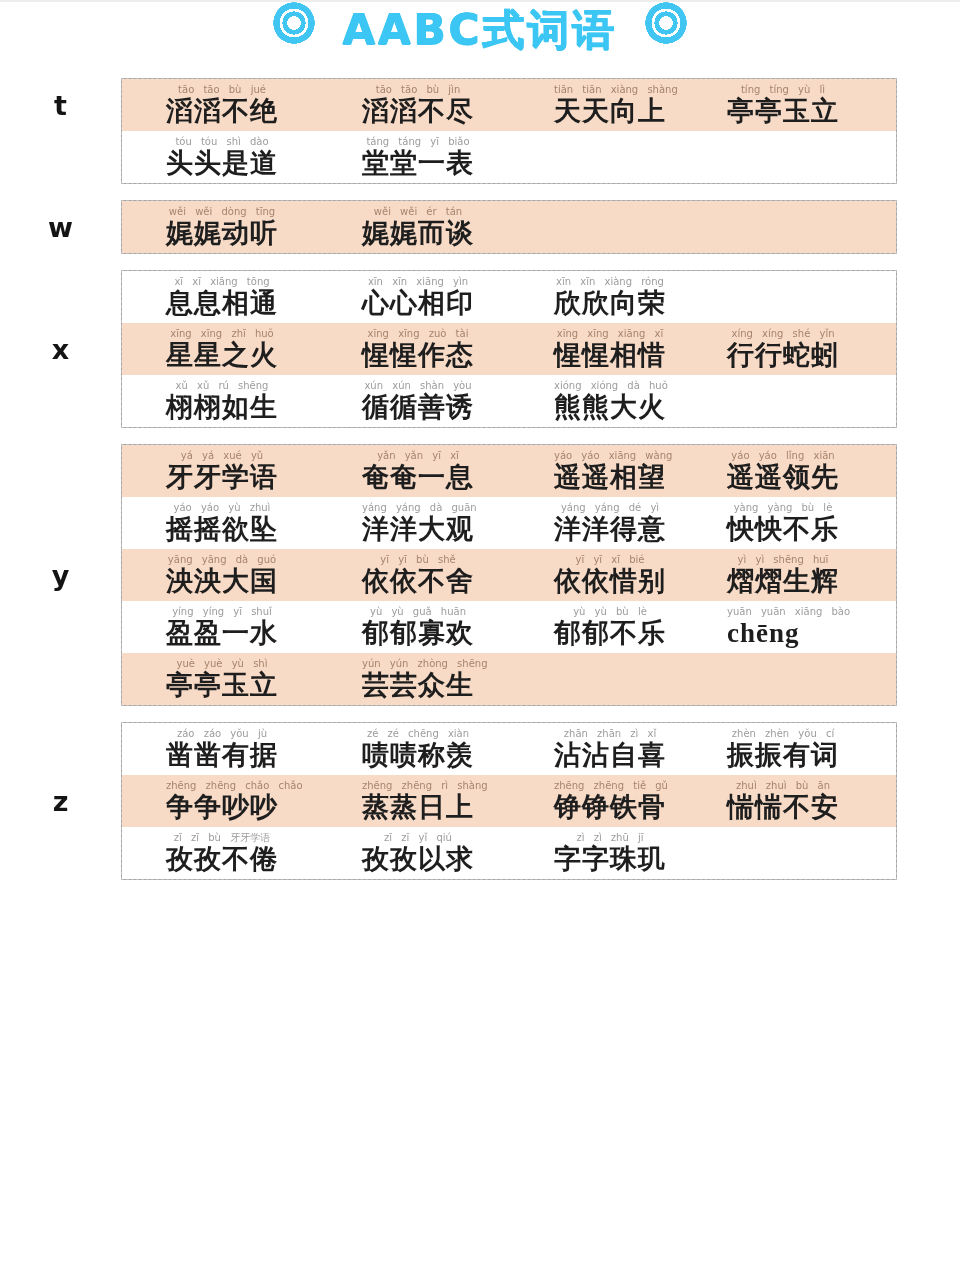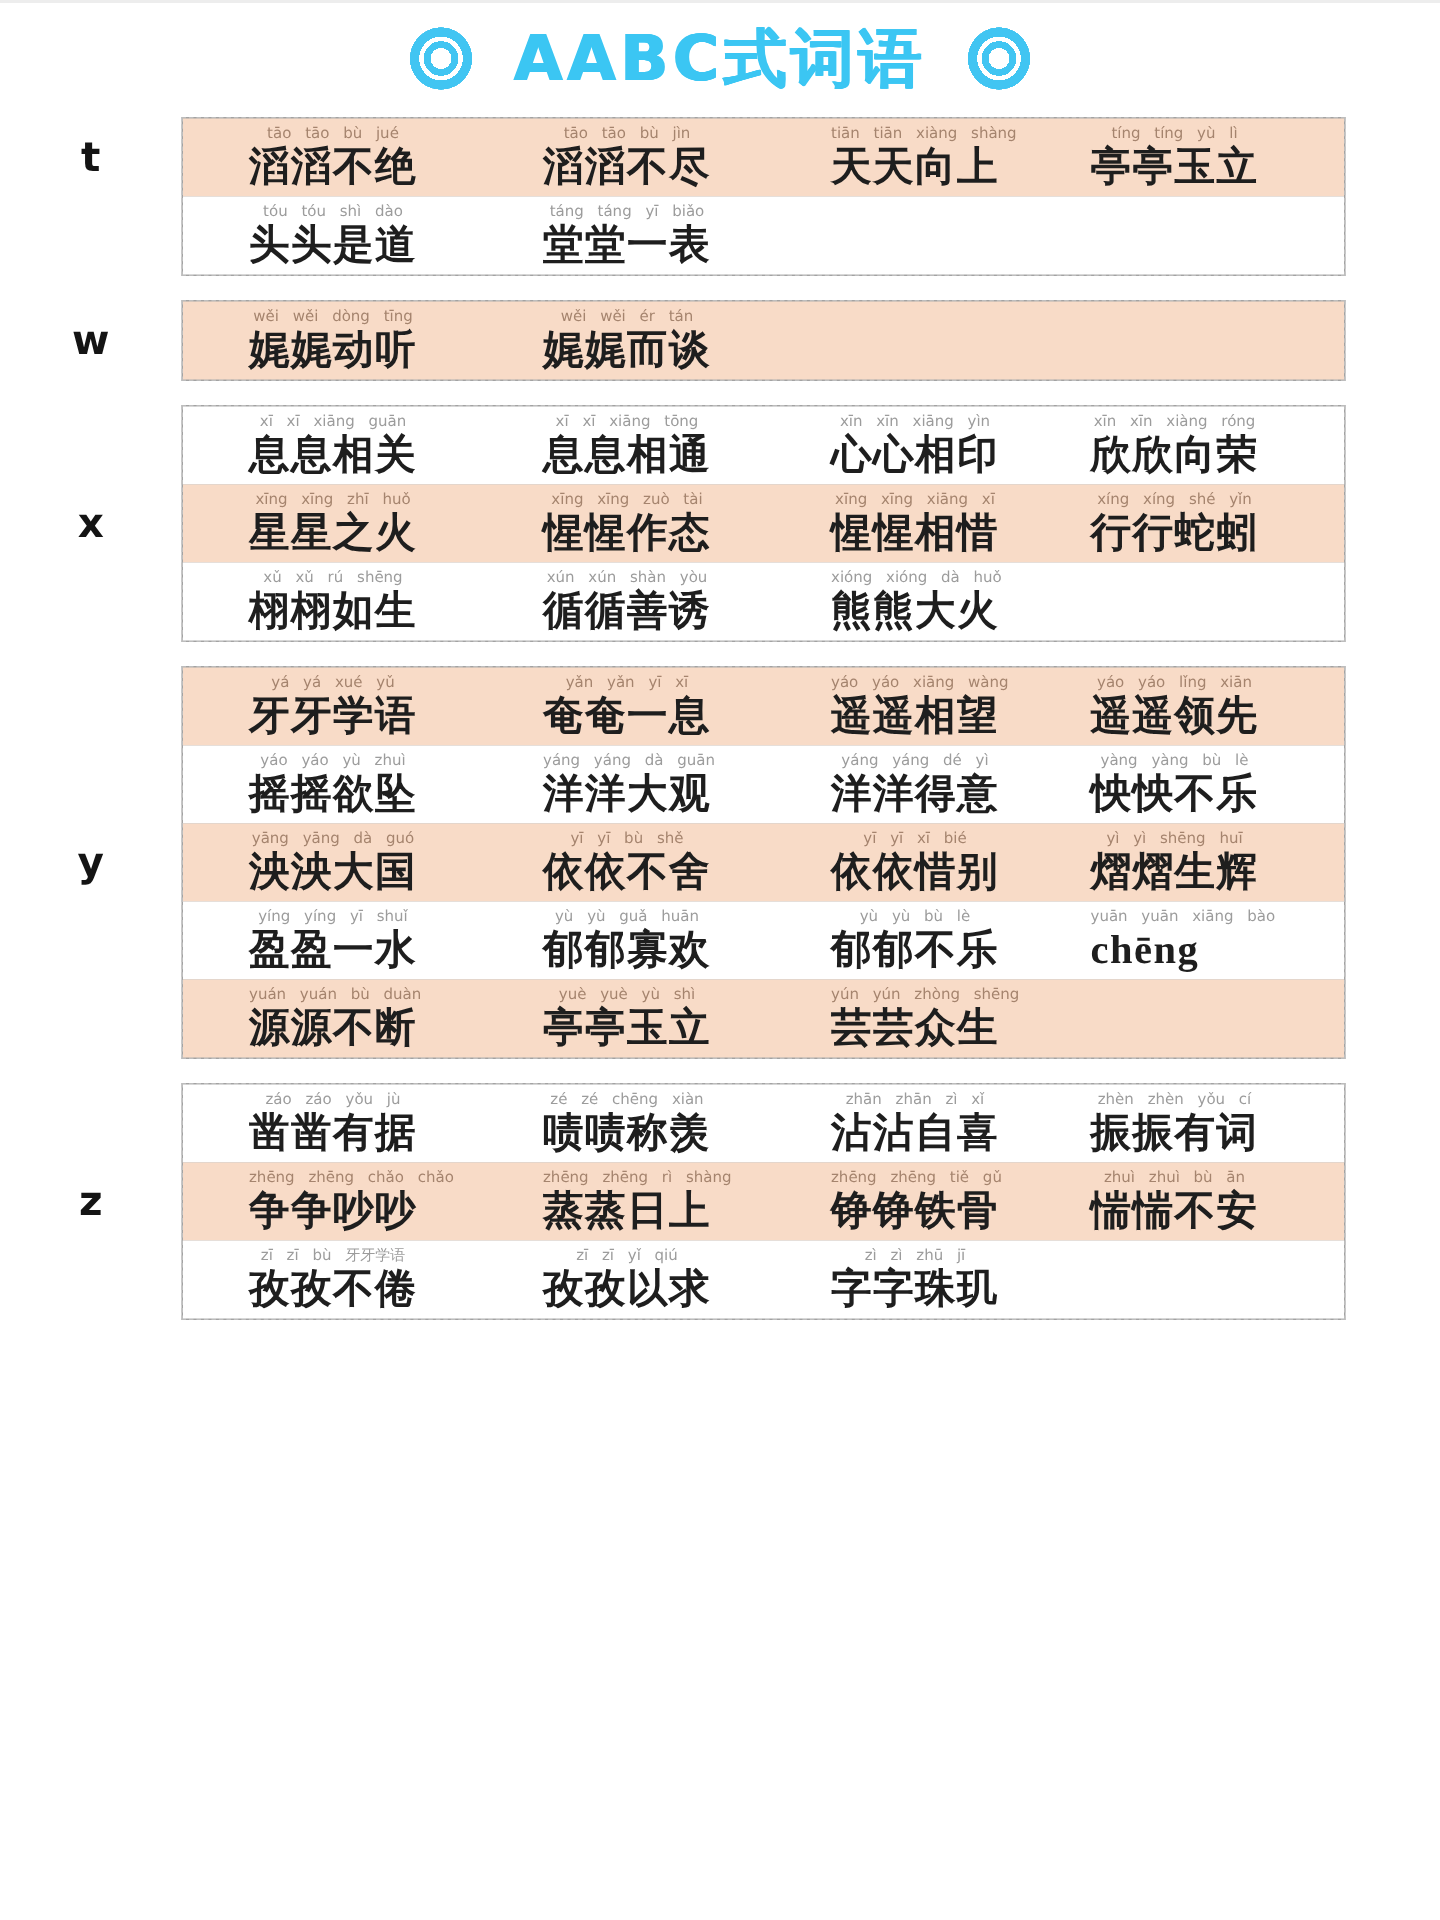--- a/index.html
+++ b/index.html
@@ -6,21 +6,21 @@
   body{
     width:960px;height:1280px;
     background:#ffffff;
     font-family:"Liberation Sans", sans-serif;
     overflow:hidden;
     border-top:2px solid #ededed;
   }
   
   .title-bar{
     height:74px;
-    display:flex;align-items:center;justify-content:center;
+    display:flex;justify-content:center;
     gap:28px;
   }
   .ring{
     width:42px;height:42px;border-radius:50%;
     background:radial-gradient(circle closest-side,
       #ffffff 0 33%,
       #41c5f2 33% 55%,
       #ffffff 55% 69%,
       #41c5f2 69% 99%,
       transparent 99%);
@@ -145,24 +145,20 @@
             <div class="hanzi">娓娓而谈</div>
           </div>
         </div>
       </div>
     </div>
     <div class="section">
       <div class="letter">x</div>
       <div class="block">
         <div class="row row-white">
           <div class="cell">
-            <div class="pinyin">xī xī xiāng guān</div>
-            <div class="hanzi">息息相关</div>
-          </div>
-          <div class="cell">
             <div class="pinyin">xī xī xiāng tōng</div>
             <div class="hanzi">息息相通</div>
           </div>
           <div class="cell">
             <div class="pinyin">xīn xīn xiāng yìn</div>
             <div class="hanzi">心心相印</div>
           </div>
           <div class="cell">
             <div class="pinyin">xīn xīn xiàng róng</div>
             <div class="hanzi">欣欣向荣</div>
@@ -271,24 +267,20 @@
           <div class="cell">
             <div class="pinyin">yù yù bù lè</div>
             <div class="hanzi">郁郁不乐</div>
           </div>
           <div class="cell">
             <div class="pinyin">yuān yuān xiāng bào</div>
             <div class="hanzi">chēng</div>
           </div>
         </div>
         <div class="row row-peach">
-          <div class="cell">
-            <div class="pinyin">yuán yuán bù duàn</div>
-            <div class="hanzi">源源不断</div>
-          </div>
           <div class="cell">
             <div class="pinyin">yuè yuè yù shì</div>
             <div class="hanzi">亭亭玉立</div>
           </div>
           <div class="cell">
             <div class="pinyin">yún yún zhòng shēng</div>
             <div class="hanzi">芸芸众生</div>
           </div>
         </div>
       </div>

